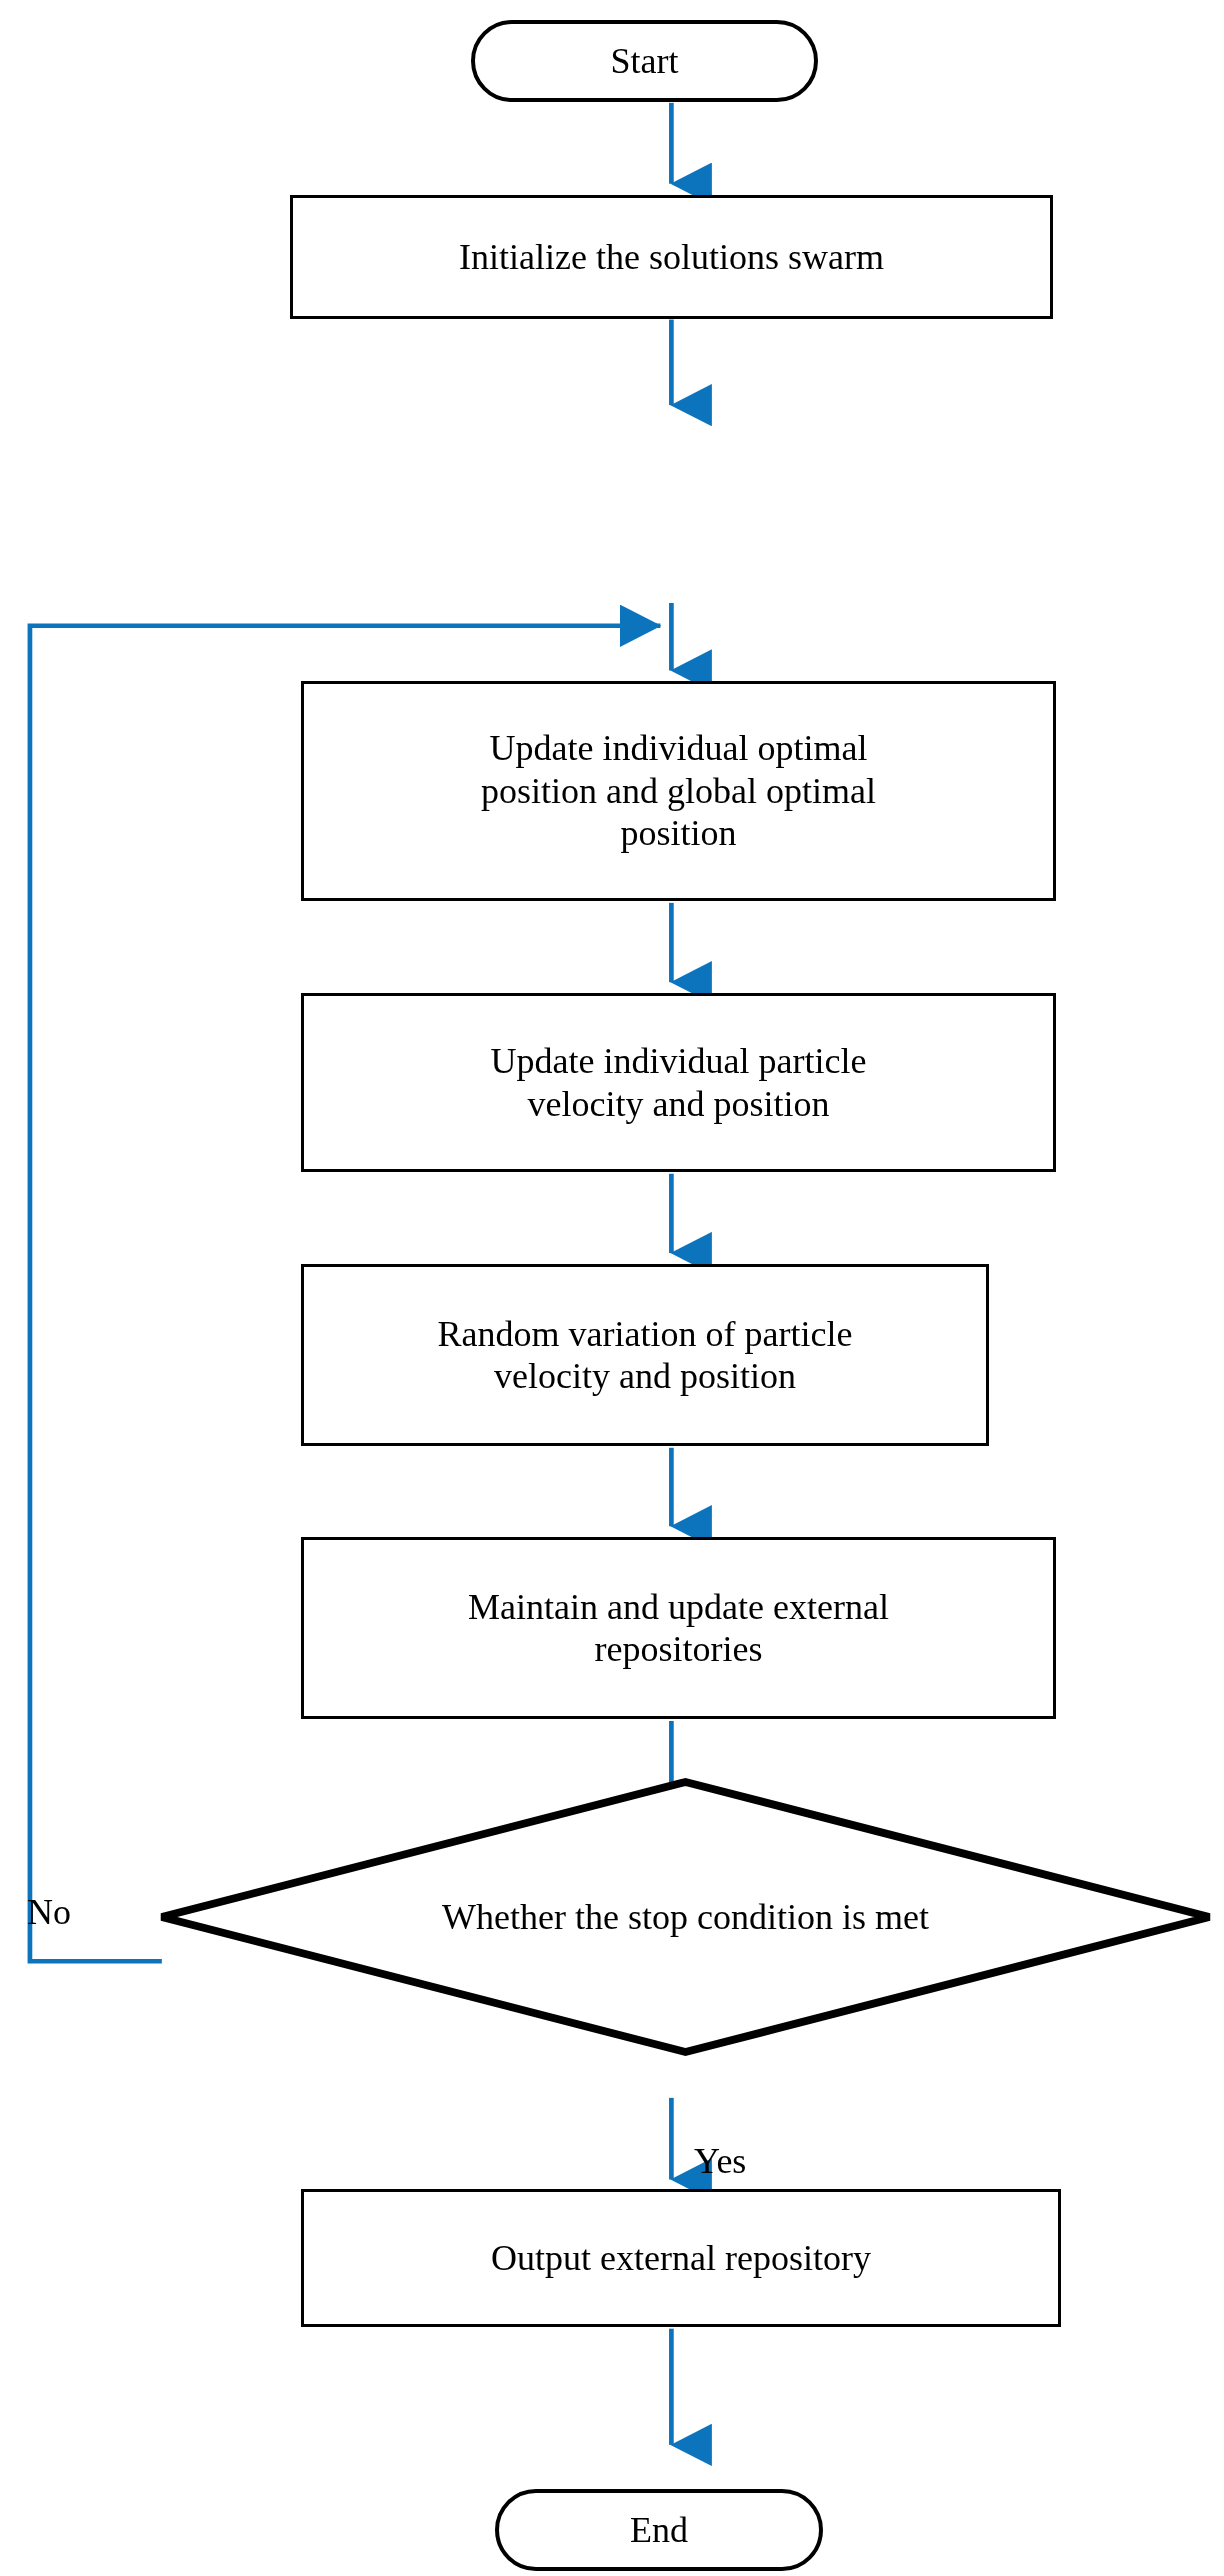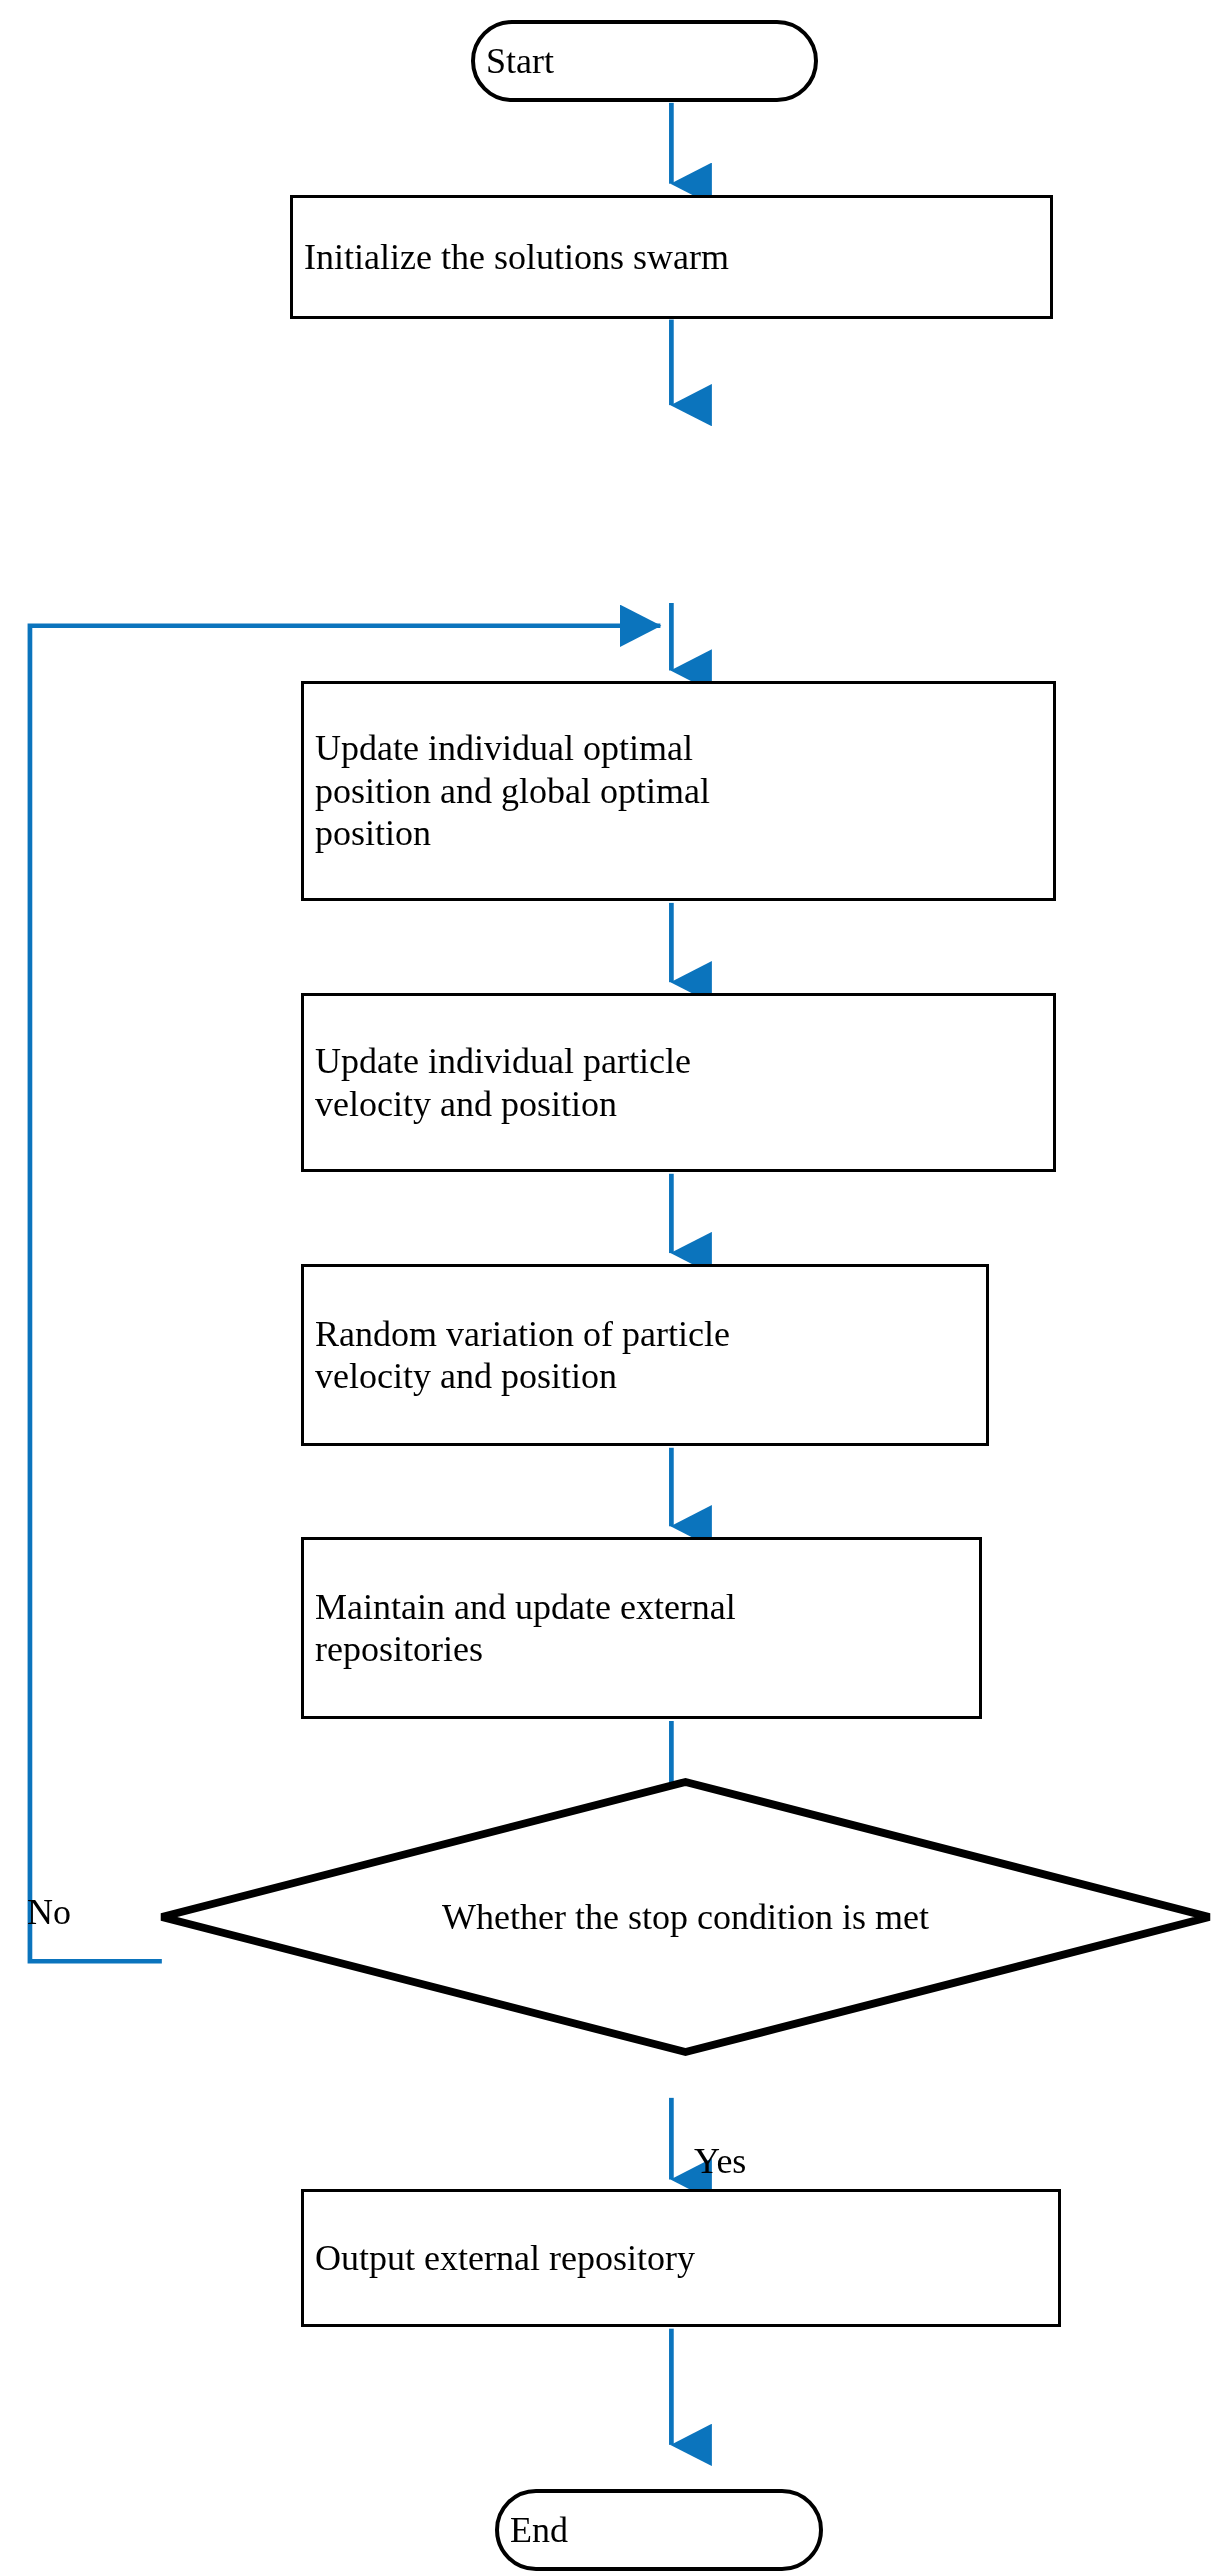--- a/index.html
+++ b/index.html
@@ -16,20 +16,21 @@
     overflow: hidden;
     font-family: "Liberation Serif", "DejaVu Serif", serif;
   }
   .node {
     position: absolute;
     box-sizing: border-box;
     background: #ffffff;
     display: flex;
     align-items: center;
     justify-content: center;
+    text-align: center;
     color: #000000;
     line-height: 1.18;
   }
   .node.process {
     border: 3.9px solid #000000;
   }
   .node.terminator {
     border: 4.7px solid #000000;
     border-radius: 784px;
   }
@@ -40,21 +41,21 @@
     box-sizing: border-box;
     white-space: pre-line;
   }
   
   #node-start      { left: 471px;  top: 20.4px;   width: 347px;  height: 82px; font-size: 36px; }
   #node-init       { left: 290px;  top: 195px;  width: 763px;  height: 124px; font-size: 36px; }
   #node-create     { left: 210px;  top: 416px;  width: 920px; height: 185px; font-size: 36px; }
   #node-update-opt { left: 301px;  top: 681px;  width: 755px;  height: 220px; font-size: 36px; }
   #node-update-vel { left: 301px;  top: 993px; width: 755px;  height: 179px; font-size: 36px; }
   #node-random     { left: 301px;  top: 1264px; width: 688px;  height: 182px; font-size: 36px; }
-  #node-maintain   { left: 301px;  top: 1537px; width: 681px;  height: 182px; font-size: 36px; }
+  #node-maintain   { left: 301px;  top: 1537px; width: 755px;  height: 182px; font-size: 36px; }
   #node-output     { left: 301px;  top: 2189px; width: 760px;  height: 138px; font-size: 36px; }
   #node-end        { left: 495px;  top: 2456px; width: 328px;  height: 82px; font-size: 36px; margin-top: 33px; }
 
   
   #node-decision {
     position: absolute;
     left: 157px;
     top: 1777px;
     width: 1057px;
     height: 280px;

